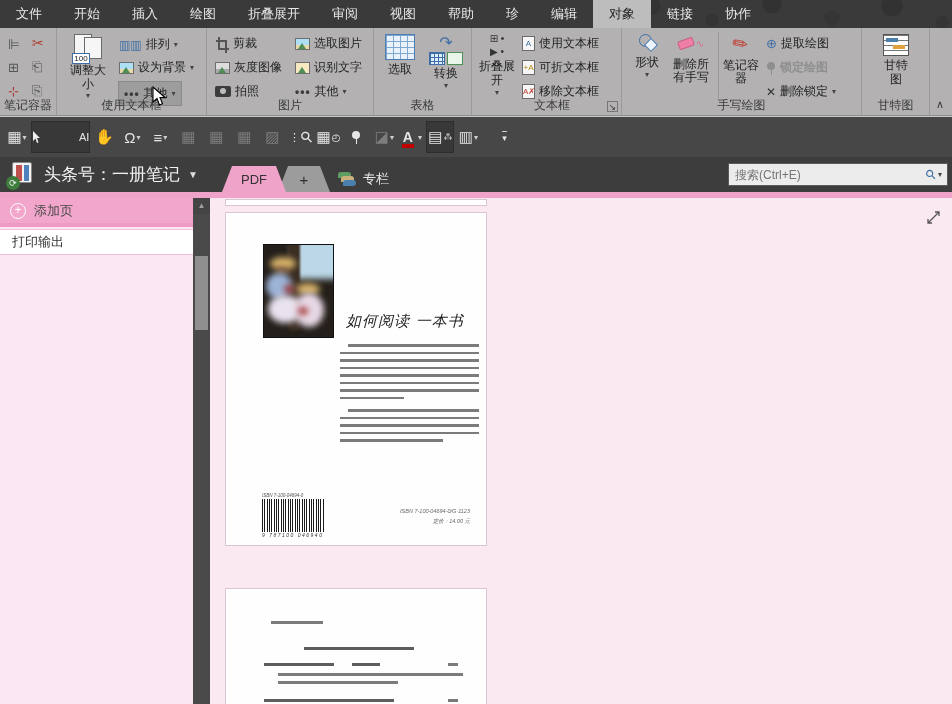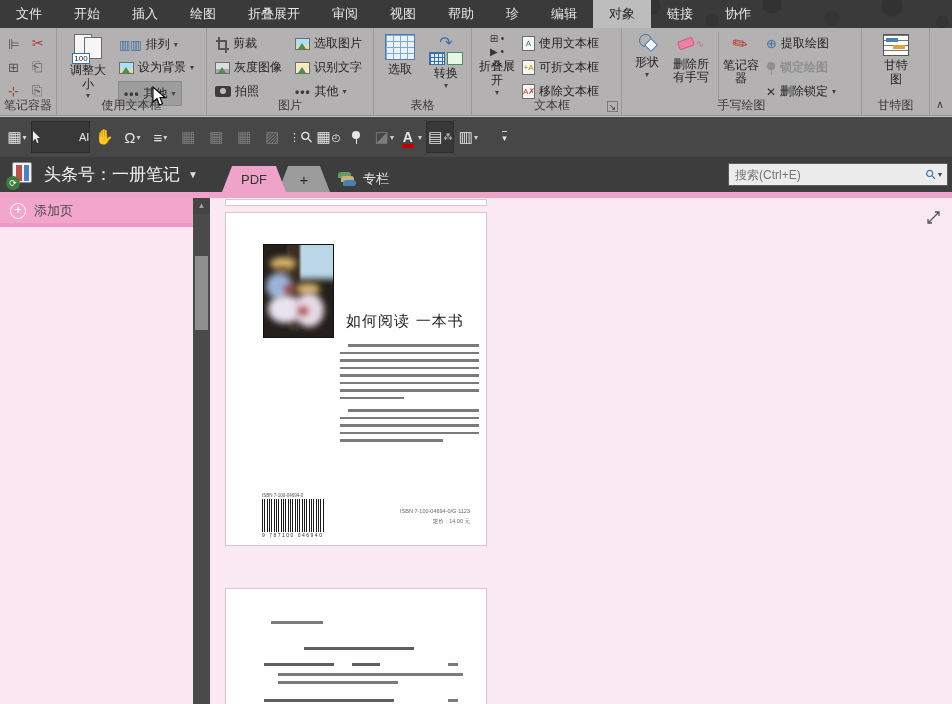--- a/index.html
+++ b/index.html
@@ -83,21 +83,21 @@
 
   
   #vscroll { left:193px; top:198px; width:17px; height:506px; background:#4a4a4a; }
   #vscroll .btn { height:16px; background:#444; color:#9f9f9f; font-size:8px; text-align:center; line-height:16px; }
   #vscroll .thumb { position:absolute; left:2px; right:2px; top:58px; height:74px; background:#8f8f8f; }
 
   
   #content { left:210px; top:198px; width:742px; height:506px; background:#fbe9f2; overflow:hidden; }
   .sheet { position:absolute; left:15px; width:262px; background:#fffefe; border:1px solid #d9c6d2; box-shadow:0 0 0 1px rgba(255,255,255,.6) inset; }
   #sliver { top:1px; height:7px; }
-  #page1 { top:14px; height:334px; }
+  #page1 { top:14px; height:334px;font-style:italic; }
   #page2 { top:390px; height:130px; }
 
   #photo { position:absolute; left:37px; top:31px; width:71px; height:94px; background:#241f1a; border:1px solid #111; overflow:hidden; }
   #photo i { position:absolute; border-radius:50%; filter:blur(3px); }
   #photo .sky { left:28px; top:-6px; width:55px; height:40px; background:#bcd8e8; border-radius:0;}
   #photo .tree { left:24px; top:-4px; width:12px; height:90px; background:#3a2d22; border-radius:4px; filter:blur(1px);}
   #photo .hat1 { left:6px; top:12px; width:26px; height:13px; background:#d8b46a; }
   #photo .face1 { left:12px; top:22px; width:12px; height:9px; background:#8a5a40; }
   #photo .shirt { left:2px; top:28px; width:26px; height:26px; background:#9db4d8; }
   #photo .skirt1 { left:4px; top:50px; width:34px; height:28px; background:#e9e3ef; }
@@ -379,20 +379,21 @@
   </div>
 </div>
 
 <div id="pinkstrip" class="abs"></div>
 
 <div id="sidebar" class="abs">
   <div id="addpage">
     <span class="plus">+</span>
     <span>添加页</span>
   </div>
+  <div class="page-item">打印输出</div>
 </div>
 
 <div id="vscroll" class="abs">
   <div class="btn">▲</div>
   <div class="thumb"></div>
 </div>
 
 <div id="content" class="abs">
   <div class="sheet" id="sliver"></div>
 

